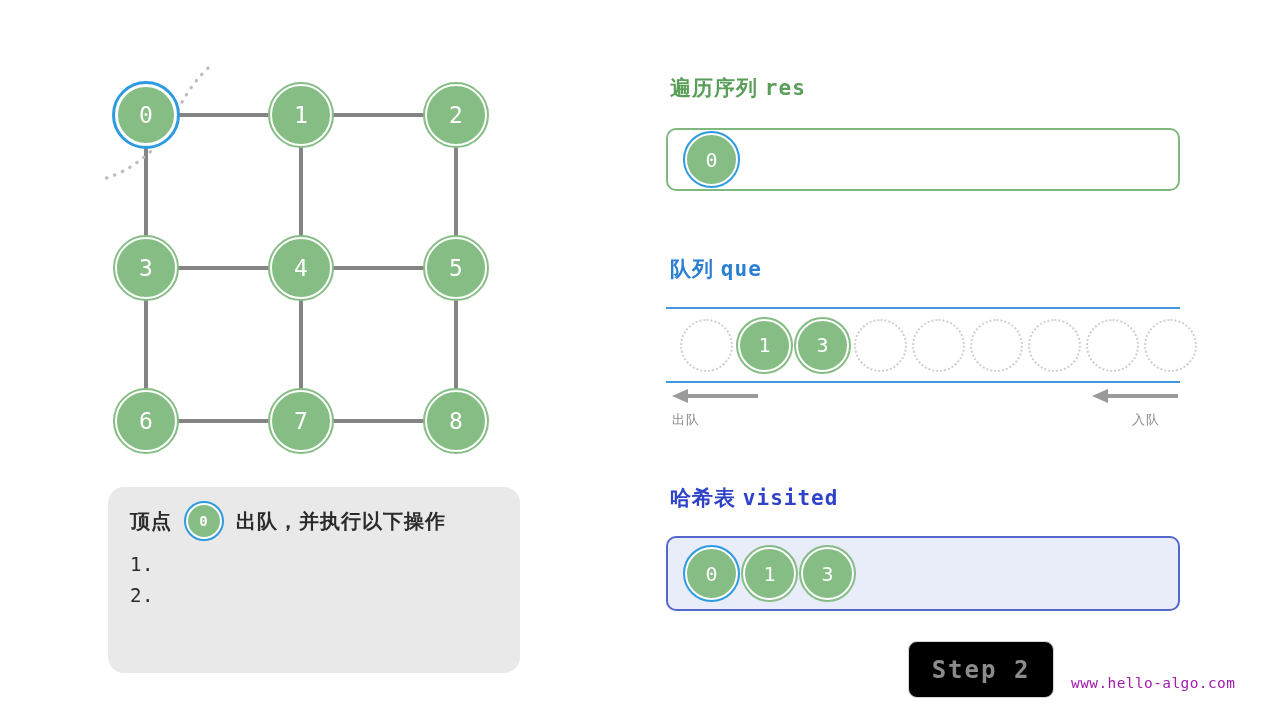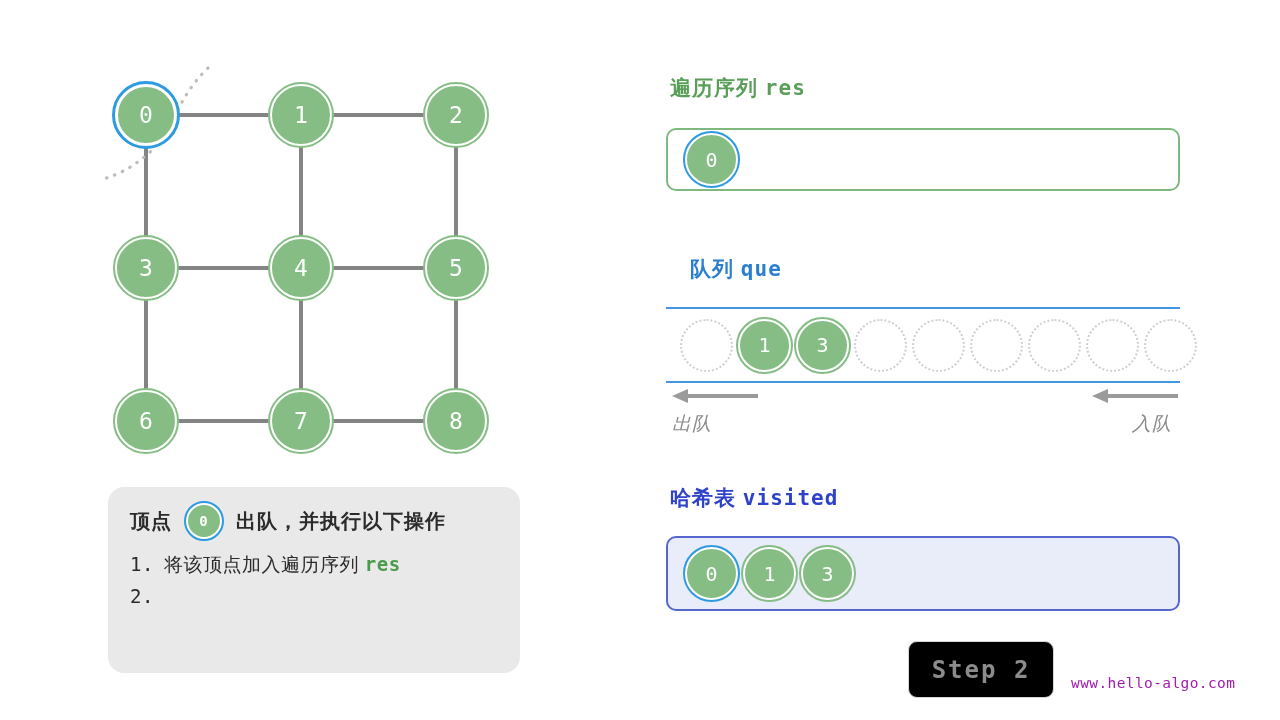--- a/index.html
+++ b/index.html
@@ -90,21 +90,21 @@
   #res-title  { position: absolute; left: 4px; top: 74px; }
   #res-box {
     position: absolute; left: 0px; top: 128px;
     width: 514px; height: 63px;
     border: 2px solid #7fb97f;
     border-radius: 10px;
     display: flex; align-items: center;
     padding-left: 17px;
   }
 
-  #que-title { position: absolute; left: 4px; top: 255px; margin-left: 20px; }
+  #que-title { position: absolute; left: 4px; top: 255px; }
   #que-area  { position: absolute; left: 0px; top: 307px; width: 514px; }
   .que-rail { width: 514px; height: 2px; background: #4596e0; }
   #que-slots {
     height: 72px;
     display: flex; align-items: center;
     padding-left: 14px;
     gap: 5px;
   }
   .slot {
     width: 53px; height: 53px; border-radius: 50%;
@@ -124,21 +124,21 @@
     outline: 2px solid #85bd85;
   }
 
   #que-arrows {
     position: absolute; left: 0px; top: 385px;
     width: 514px; height: 60px;
   }
   .q-arrow-svg { position: absolute; top: 0; }
   .q-label {
     position: absolute; top: 26px;
-    font-size: 19px; color: #8a8a8a; letter-spacing: 1px; font-style: italic;
+    font-size: 13px; color: #8a8a8a; letter-spacing: 1px;
   }
 
   #vis-title { position: absolute; left: 4px; top: 484px; }
   #vis-box {
     position: absolute; left: 0px; top: 536px;
     width: 514px; height: 75px;
     background: #e9edfa;
     border: 2px solid #5566cc;
     border-radius: 10px;
     display: flex; align-items: center;
@@ -205,24 +205,20 @@
 
   <div id="caption-box">
     <div id="caption-head">
       <span>顶点</span>
       <span class="mini-node">0</span>
       <span>出队，并执行以下操作</span>
     </div>
 
     <div class="caption-line">
       <span class="caption-num">1.</span>
-      <span>
-        <span>将该顶点加入遍历序列</span>
-        <span class="kw-res">res</span>
-      </span>
     </div>
 
     <div class="caption-line">
       <span class="caption-num">2.</span>
     </div>
 
   </div>
 
   <div id="right-col">
 

